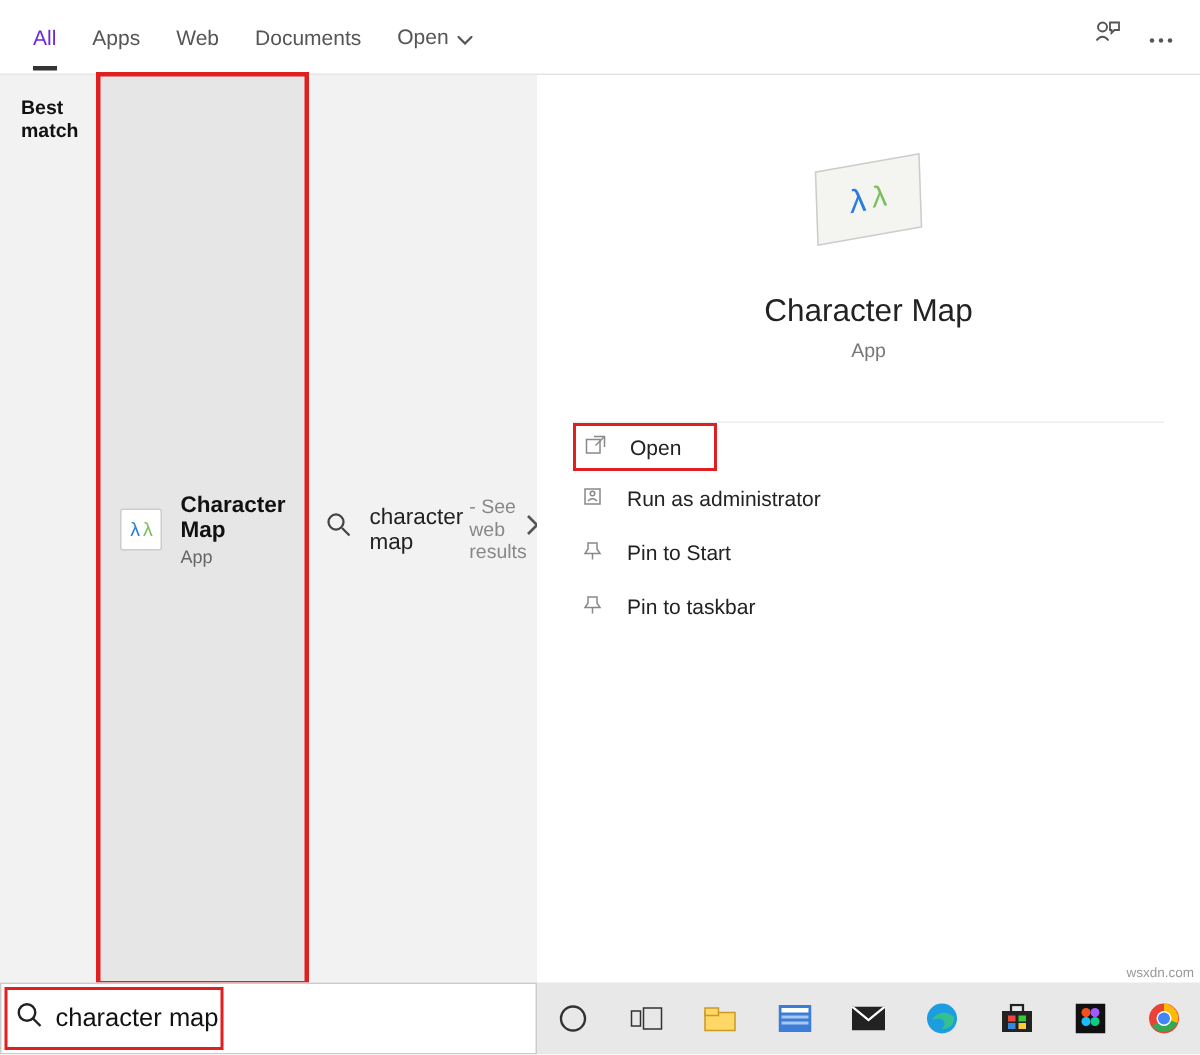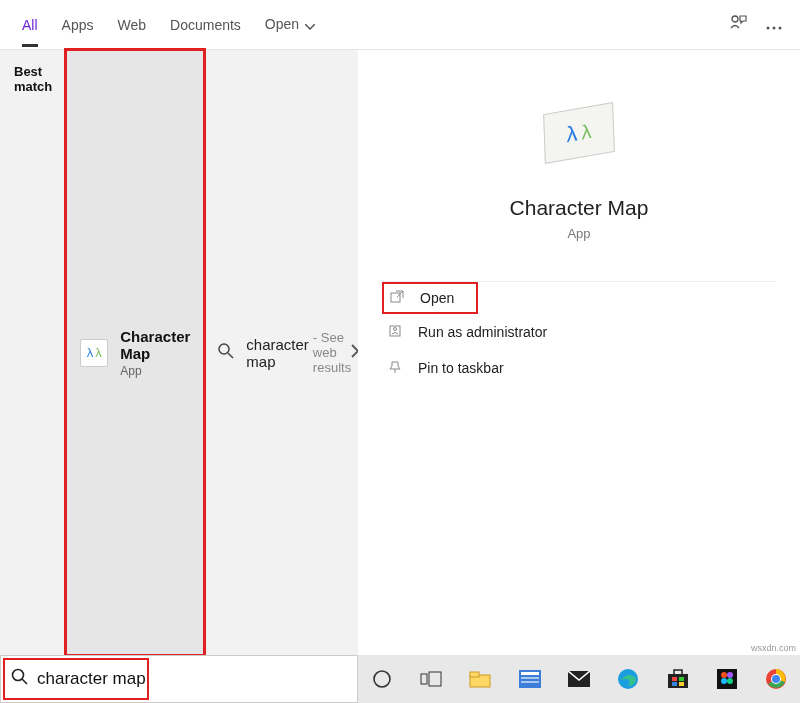--- a/index.html
+++ b/index.html
@@ -149,20 +149,28 @@
             </svg>
         </span>
         <span>Run as administrator</span>
       </div>
       <div class="action-row">
         <span class="action-icon">
           <svg width="14" height="14">
               <path d="M4 2 L10 2 L10 6 L12 9 L2 9 L4 6 Z M7 9 L7 13" fill="none" stroke="#888"></path>
             </svg>
         </span>
+        <span>Pin to Start</span>
+      </div>
+      <div class="action-row">
+        <span class="action-icon">
+          <svg width="14" height="14">
+              <path d="M4 2 L10 2 L10 6 L12 9 L2 9 L4 6 Z M7 9 L7 13" fill="none" stroke="#888"></path>
+            </svg>
+        </span>
         <span>Pin to taskbar</span>
       </div>
     </div>
   </div>
 </div>
 
 <div class="search-bar">
   <span class="search-icon">
     <svg width="18" height="18">
         <circle cx="7" cy="7" r="5.5" fill="none" stroke="#222" stroke-width="1.6"></circle>

